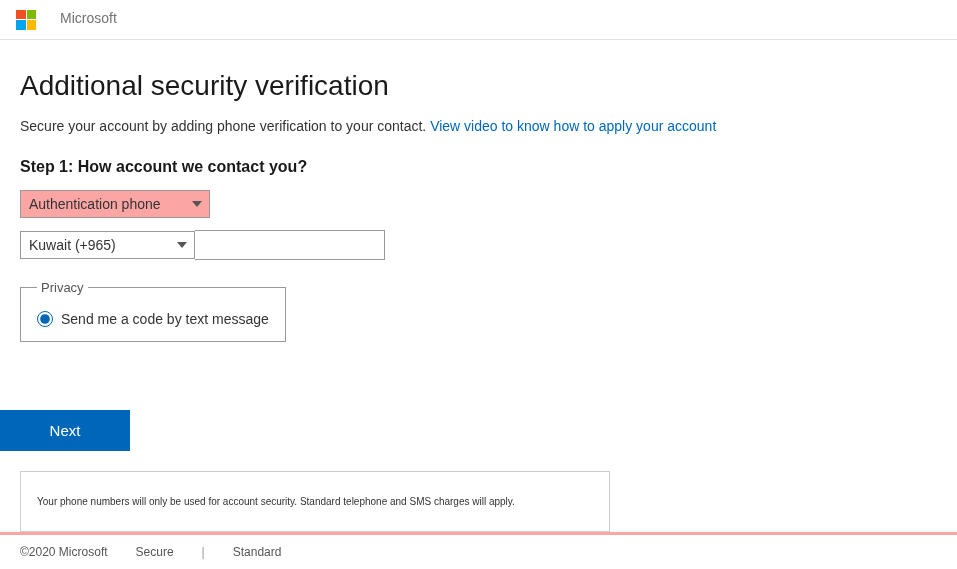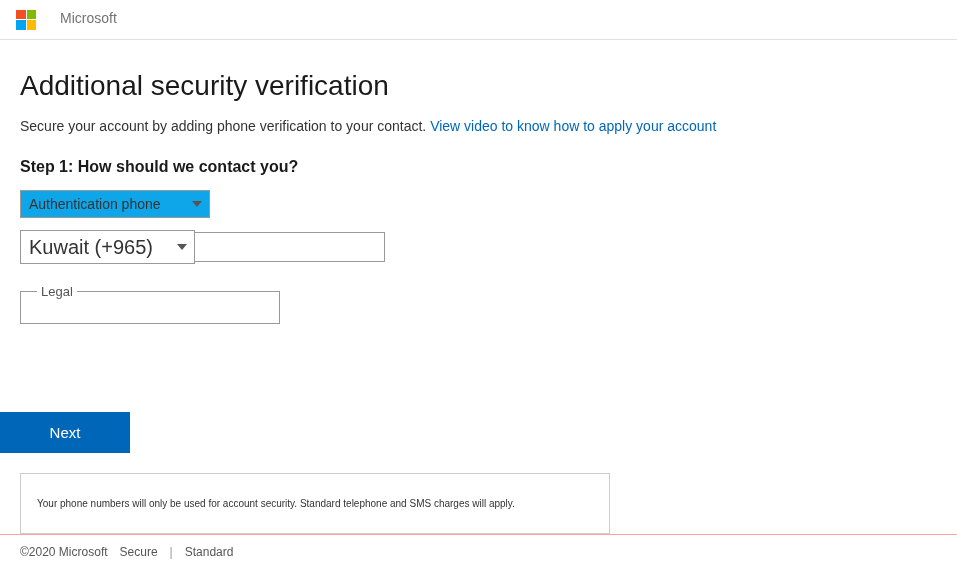--- a/index.html
+++ b/index.html
@@ -84,21 +84,21 @@
     }
 
     
     .contact-method-select {
       appearance: none;
       -webkit-appearance: none;
       border: 1px solid #999;
       padding: 5px 30px 5px 8px;
       font-size: 14px;
       color: #333;
-      background: #0ea5e9;
+      background: #fca5a5;
       width: 190px;
       cursor: pointer;
       position: relative;
     }
 
     .select-wrapper {
       position: relative;
       display: inline-block;
       margin-bottom: 12px;
     }
@@ -137,21 +137,21 @@
       border-left: 5px solid transparent;
       border-right: 5px solid transparent;
       border-top: 6px solid #555;
     }
 
     .country-select {
       appearance: none;
       -webkit-appearance: none;
       border: 1px solid #999;
       padding: 5px 30px 5px 8px;
-      font-size: 20px;
+      font-size: 14px;
       color: #333;
       background: #fff;
       width: 175px;
       cursor: pointer;
     }
 
     .phone-input {
       border: 1px solid #999;
       border-left: none;
       padding: 5px 8px;
@@ -220,25 +220,25 @@
       border: 1px solid #ccc;
       padding: 24px 16px;
       font-size: 10px;
       color: #333;
       max-width: 590px;
       margin-left: 20px;
     }
 
     
     .footer {
-      border-top: 1px solid #fca5a5;
+      border-top: 3px solid #fca5a5;
       padding: 10px 20px;
       display: flex;
       align-items: flex-start;
-      gap: 12px;
+      gap: 28px;
       font-size: 12px;
       color: #555;
       margin-top: auto;
     }
 
     .footer a {
       color: #555;
       text-decoration: none;
     }
 
@@ -262,21 +262,21 @@
 </div>
 
 <div class="main-content">
   <h1>Additional security verification</h1>
 
   <p class="description">
     <span>Secure your account by adding phone verification to your contact.</span>
     <a href="#">View video to know how to apply your account</a>
   </p>
 
-  <div class="step-title">Step 1: How should we contact you?</div>
+  <div class="step-title">Step 1: How account we contact you?</div>
 
   
   <div class="select-wrapper">
     <select class="contact-method-select">
       <option>Authentication phone</option>
       <option>Office phone</option>
       <option>Mobile app</option>
     </select>
   </div>
 
@@ -288,21 +288,25 @@
         <option>United States (+1)</option>
         <option>United Kingdom (+44)</option>
         <option>India (+91)</option>
       </select>
     </div>
     <input type="text" class="phone-input" value="" placeholder="" style="">
   </div>
 
   
   <fieldset class="method-fieldset">
-    <legend>Legal</legend>
+    <legend>Privacy</legend>
+    <div class="method-option">
+      <input type="radio" id="sms-option" name="method" checked="" style="">
+      <label for="sms-option">Send me a code by text message</label>
+    </div>
   </fieldset>
 </div>
 
 <div class="action-row">
   <button class="next-button">Next</button>
 </div>
 
 <div class="disclaimer">Your phone numbers will only be used for account security. Standard telephone and SMS charges will apply.</div>
 
 <div class="footer">

